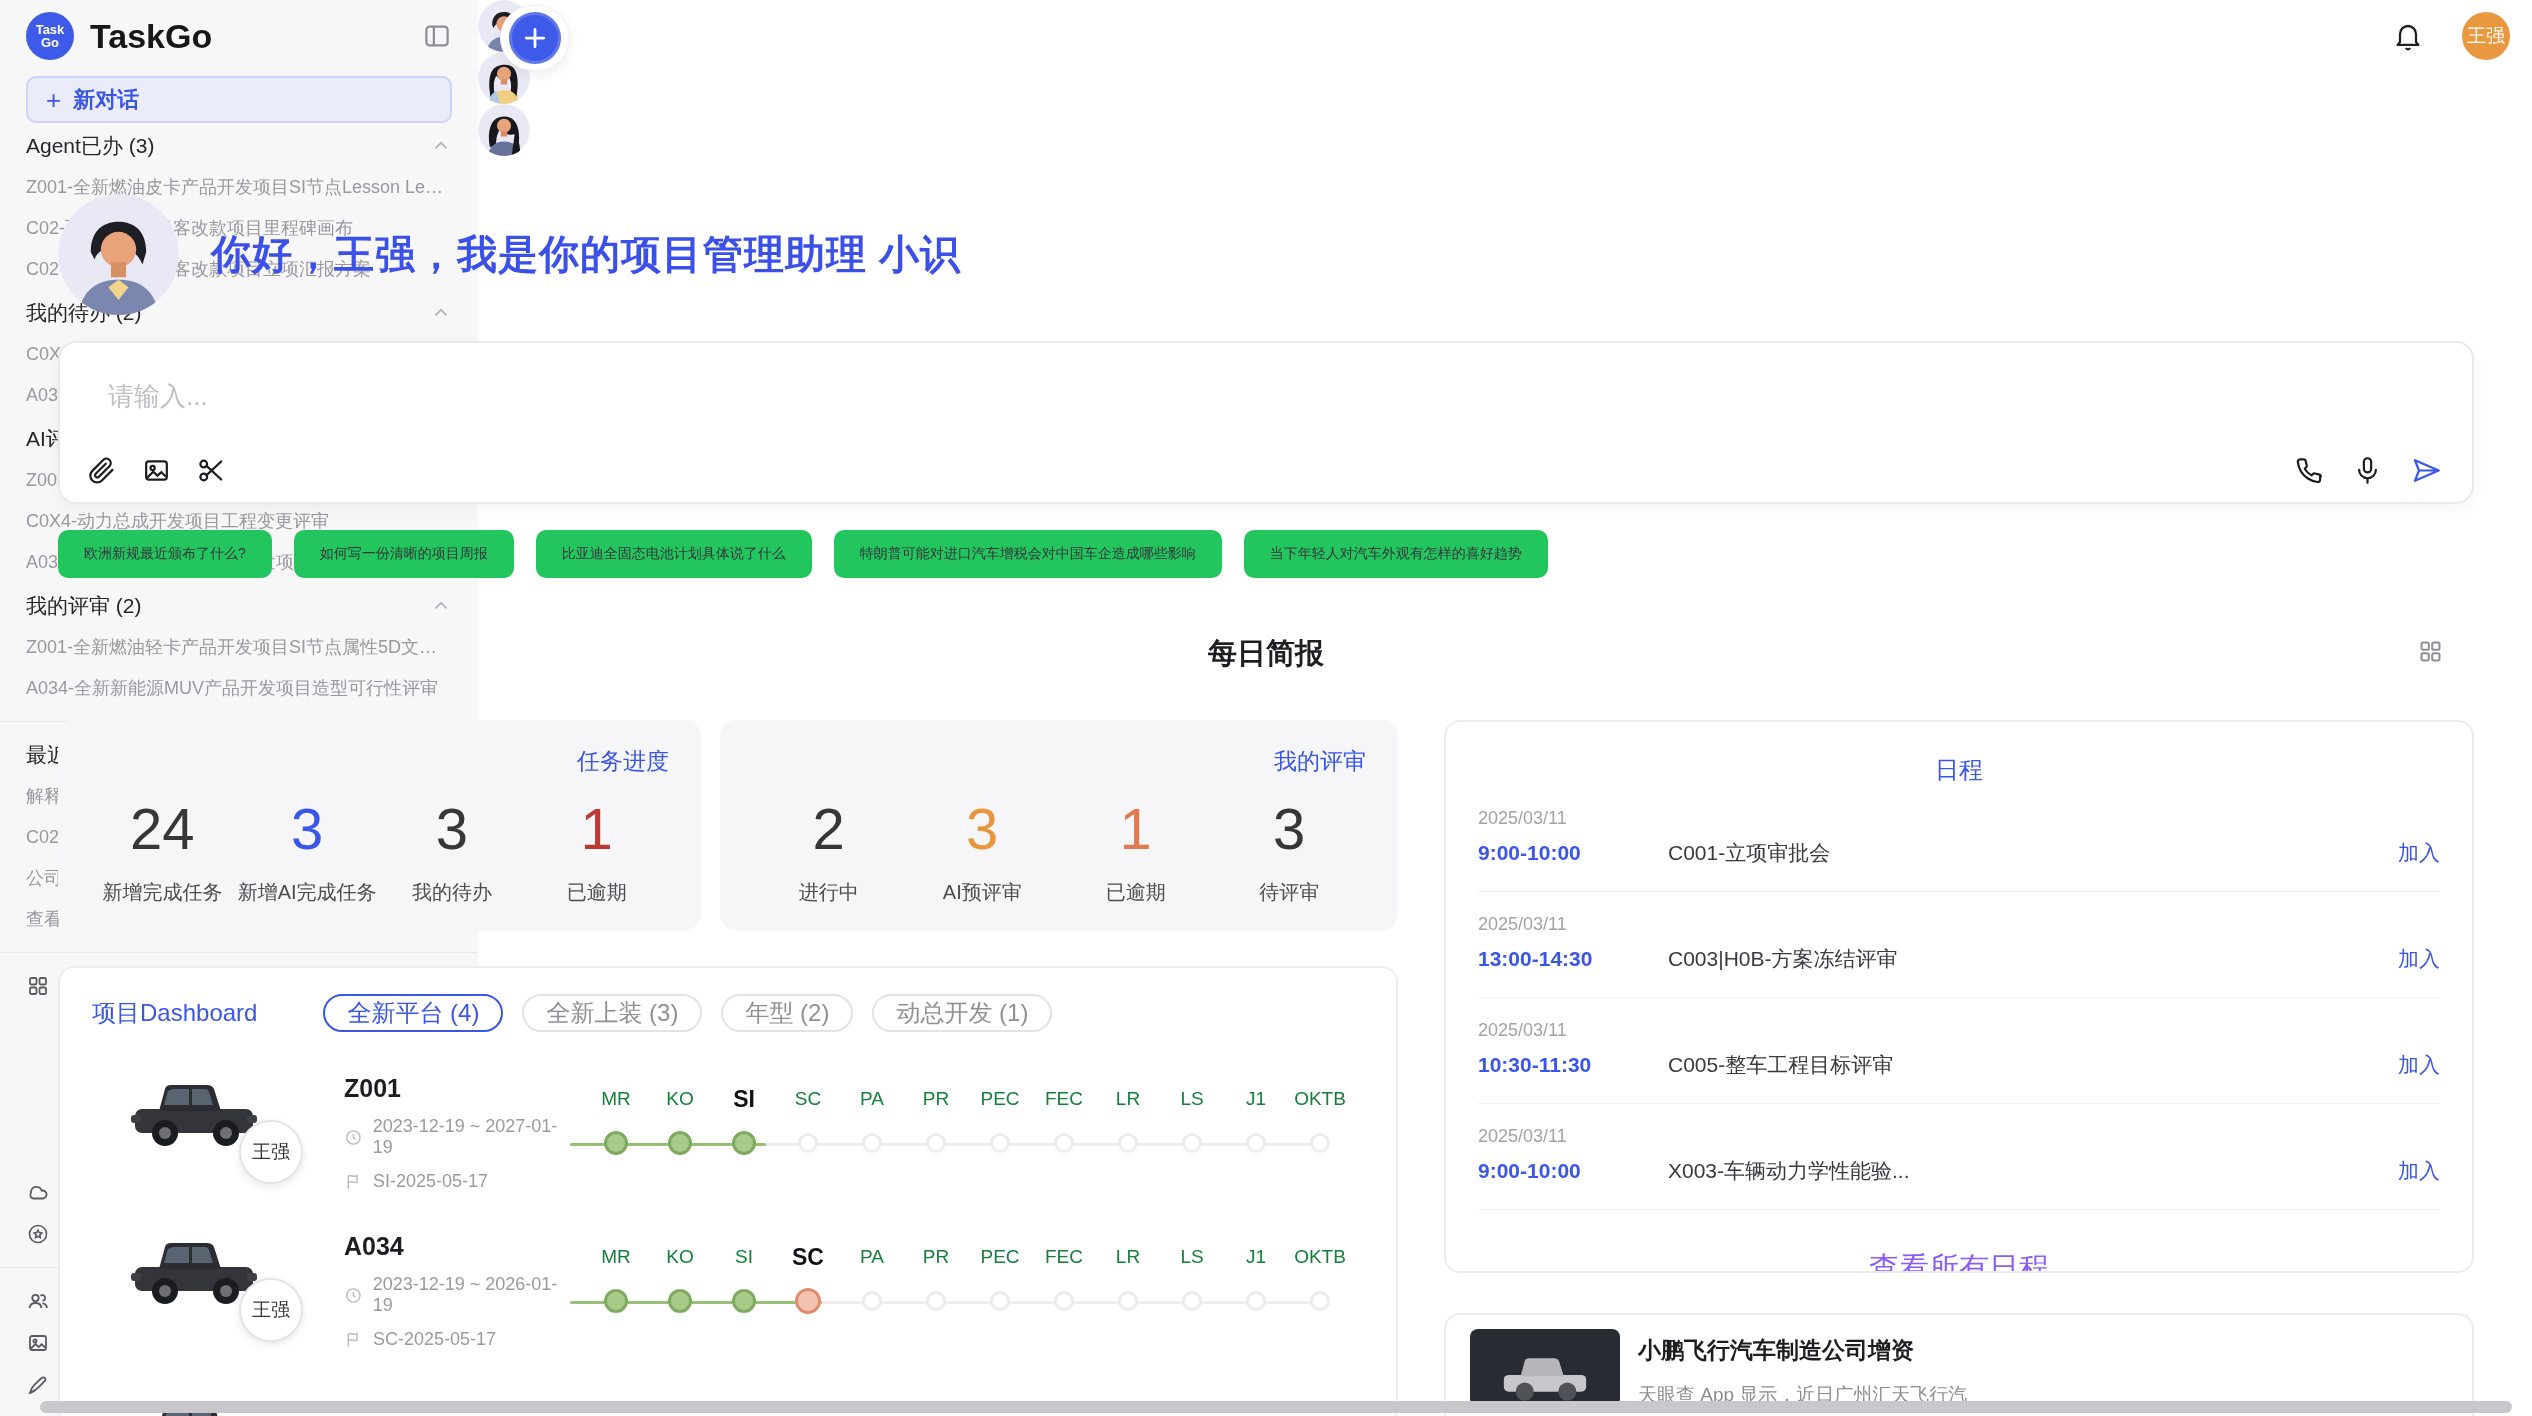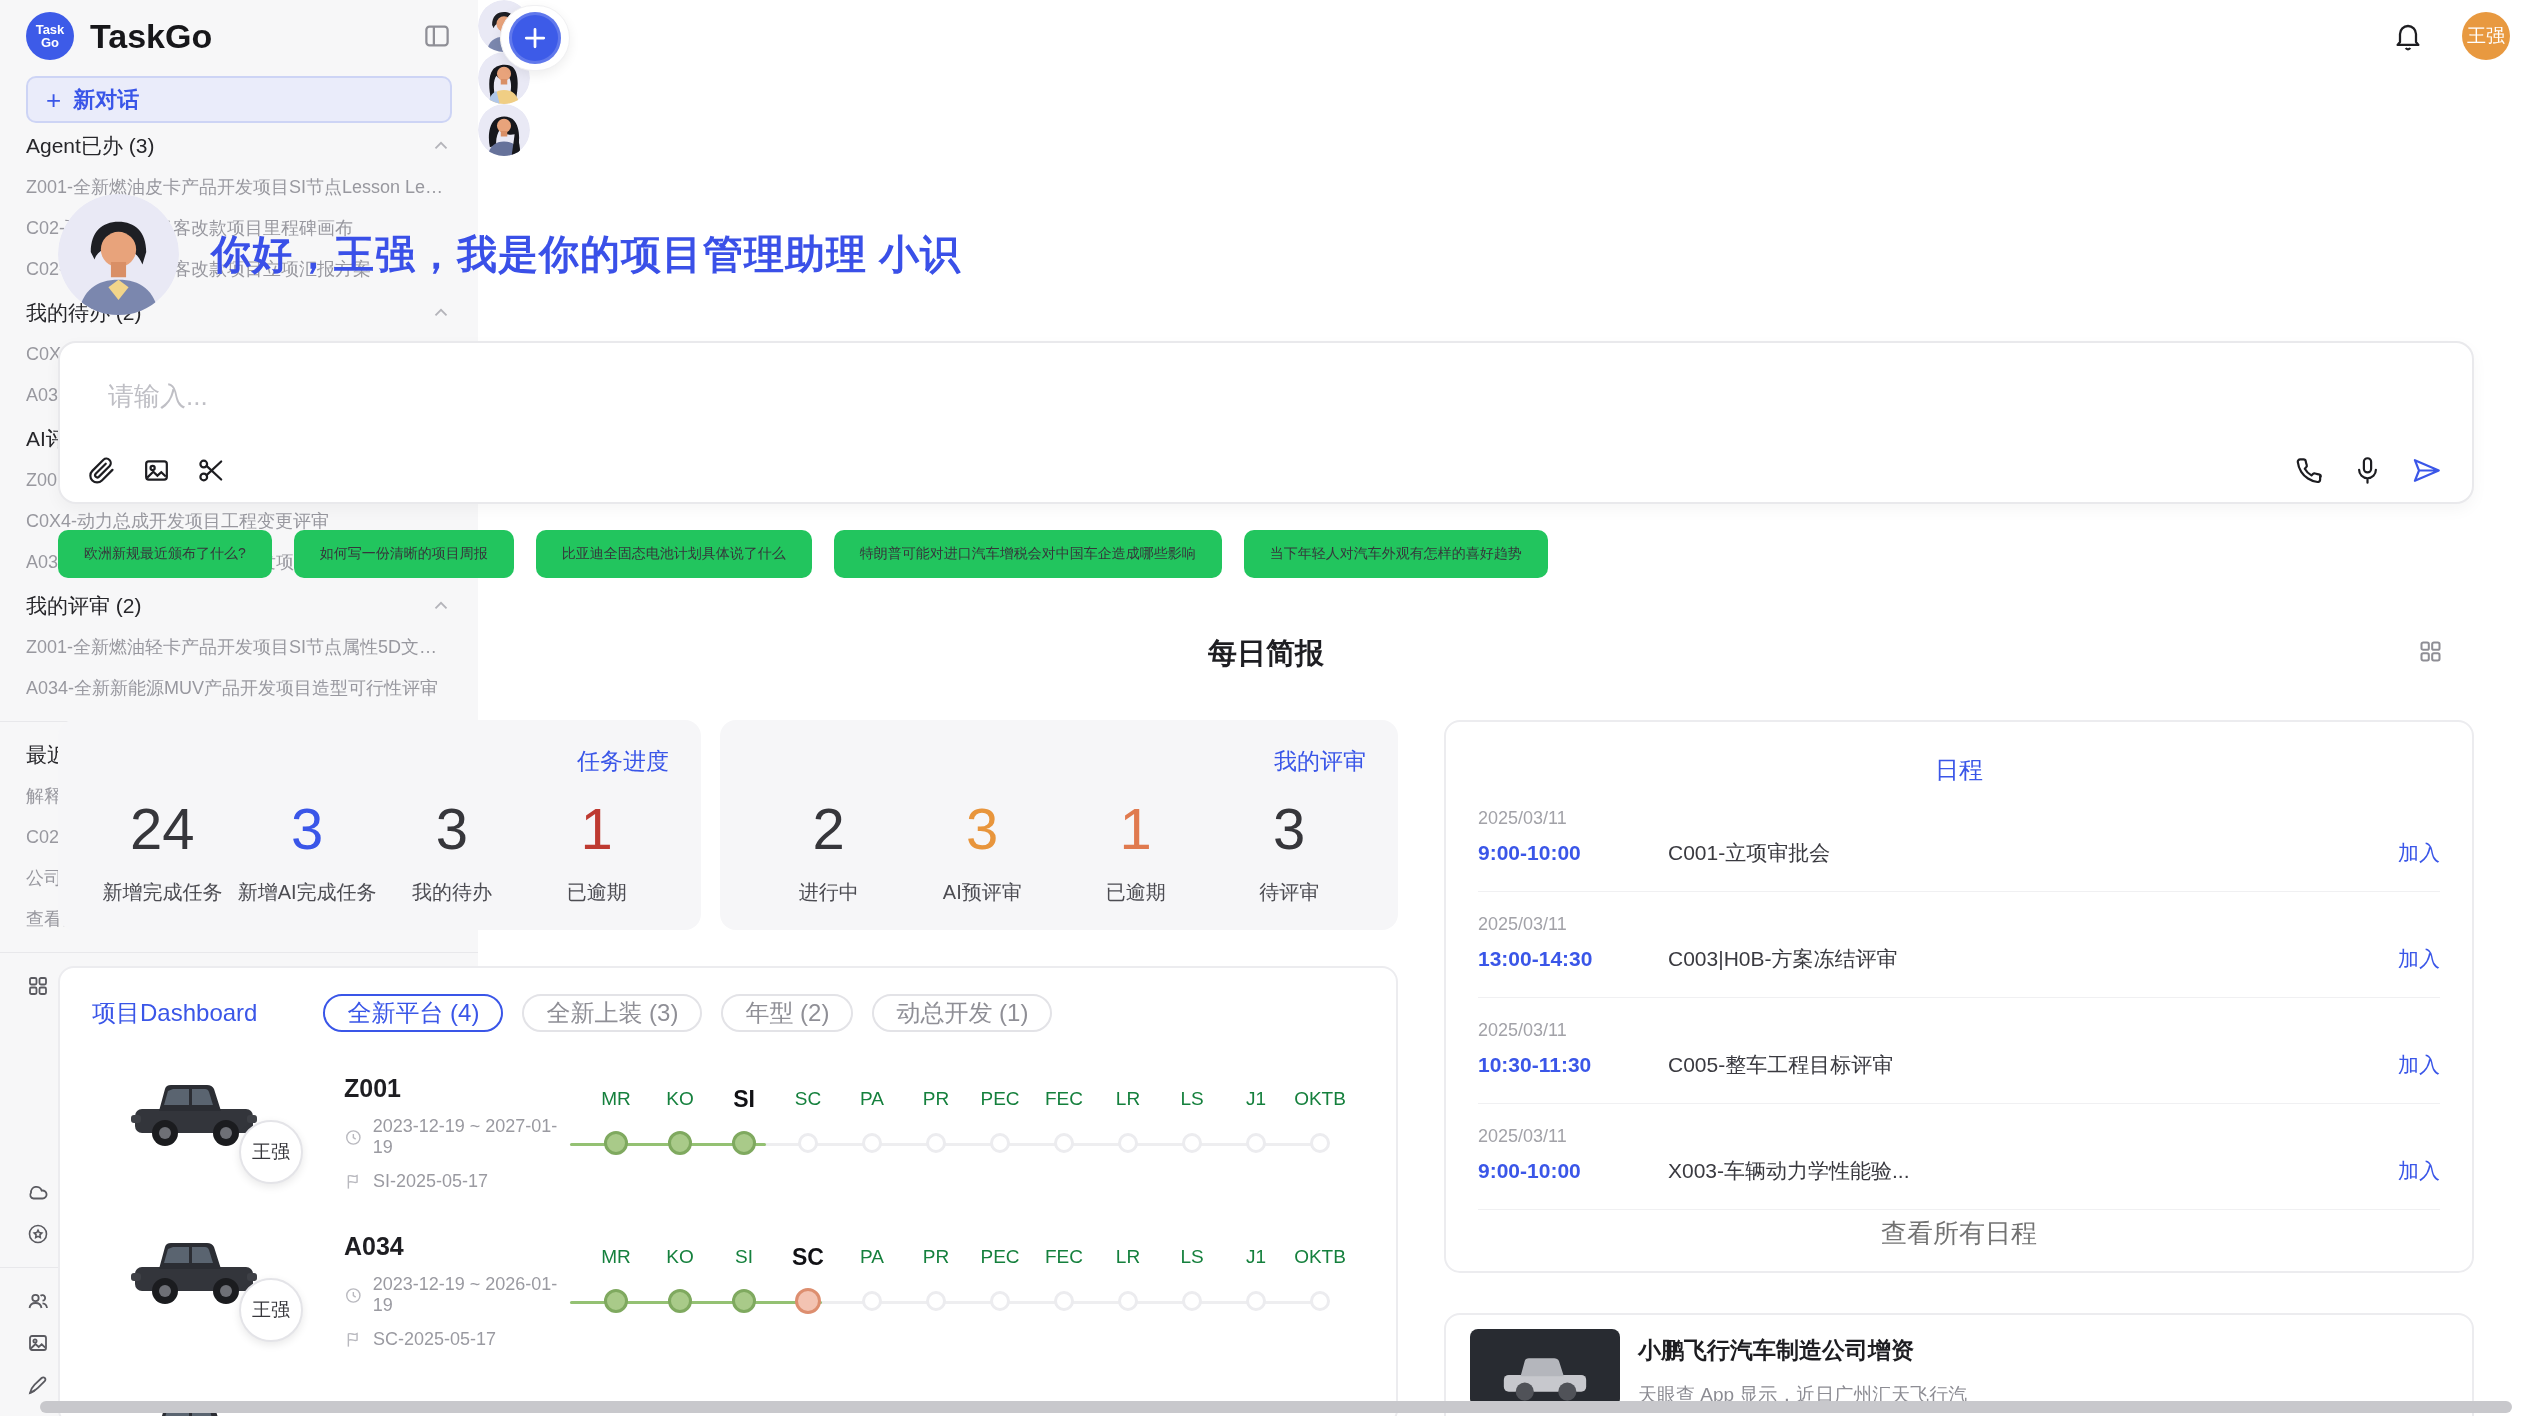--- a/index.html
+++ b/index.html
@@ -106,21 +106,21 @@
   .ms-node.overdue { width:26px; height:26px; background:#F3C3B2; border:3px solid #DD8E6F; margin-top:16px; }
 
   .schedule { border:2px solid #ECECEF; border-radius:16px; background:#fff; height:553px; padding:0 32px; overflow:hidden; }
   .sch-title { text-align:center; font-size:24px; color:#3A56E8; margin-top:32px; }
   .sch-item { border-bottom:1px solid #F0F0F2; padding:22px 0 24px 0; }
   .sch-date { font-size:18px; color:#A2A2A8; }
   .sch-row { display:flex; align-items:center; margin-top:10px;justify-content:space-between; }
   .sch-time { font-size:21px; color:#3A56E8; font-weight:600; width:164px; flex-shrink:0; }
   .sch-name { font-size:21px; color:#3A3A40; flex:1; margin-left:26px; white-space:nowrap; overflow:hidden; }
   .sch-join { font-size:21px; color:#3A56E8; cursor:pointer; }
-  .sch-footer { text-align:center; font-size:26px; color:#737373; margin-top:6px; cursor:pointer; }
+  .sch-footer { text-align:center; font-size:30px; color:#8b5cf6; margin-top:38px; cursor:pointer; }
 
   .news { margin-top:40px; border:2px solid #ECECEF; border-radius:16px; background:#fff; height:300px; padding:14px 24px; display:flex; gap:18px; cursor:pointer; }
   .news-img { width:150px; height:78px; border-radius:8px; background:#282B31; flex-shrink:0; overflow:hidden; display:flex; align-items:flex-end; justify-content:center; }
   .news-img svg { width:120px; height:60px; }
   .news-title { font-size:23px; font-weight:700; color:#1D1D21; margin-top:6px; }
   .news-snippet { font-size:19px; color:#8C8C93; margin-top:16px; white-space:nowrap; overflow:hidden; }
 
   .hscrollbar { position:absolute; bottom:3px; left:40px; right:20px; height:12px; border-radius:6px; background:#C8C8CC; cursor:grab; }
 </style>
 </head>

